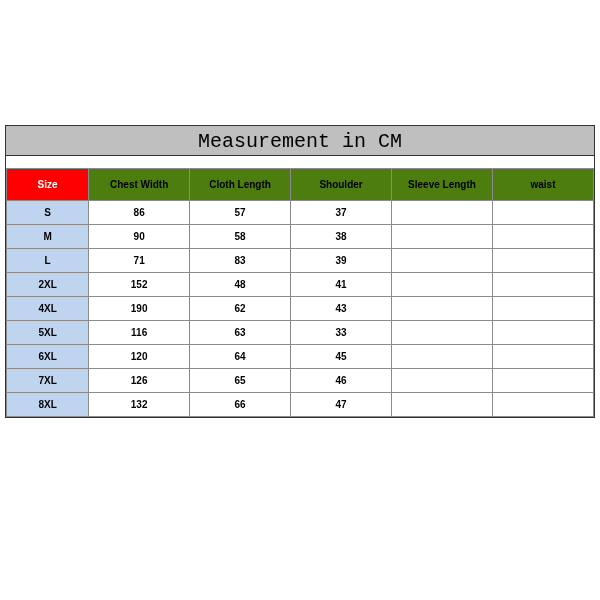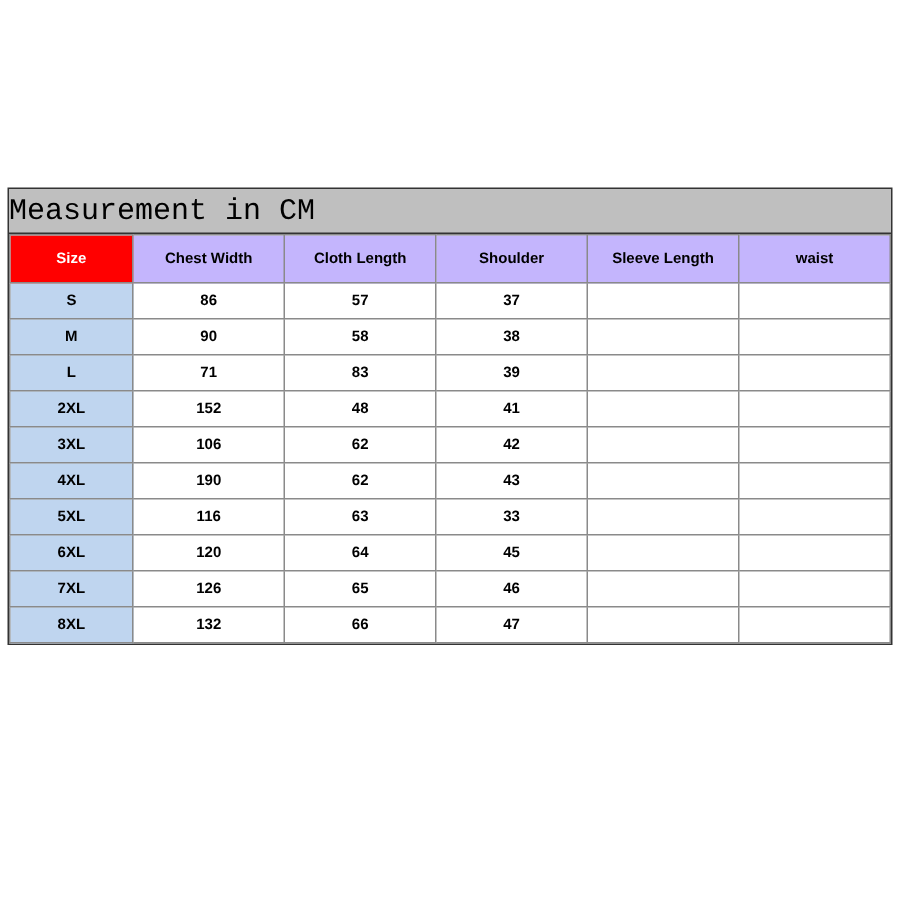--- a/index.html
+++ b/index.html
@@ -12,42 +12,44 @@
       align-items: flex-start;
       justify-content: center;
       padding-top: 125px;
     }
     .table-wrap {
       width: 590px;
       border: 1px solid #333;
     }
     .title-row {
       background: #bfbfbf;
+      text-align: center;
       font-family: "Courier New", monospace;
       font-size: 20px;
       padding: 4px 0 2px;
       border-bottom: 1px solid #333;
       color: #000;
     }
     table {
       width: 100%;
       border-collapse: collapse;
       table-layout: fixed;
+      margin-top: 12px;
     }
     th, td {
       border: 1px solid #8a8a8a;
       text-align: center;
       font-size: 10px;
       font-weight: bold;
       padding: 6px 2px;
       color: #000;
       height: 24px;
     }
     th {
-      background: #c4b5fd;
+      background: #4d7c0f;
       font-weight: bold;
       font-size: 10px;
       padding: 10px 2px;
     }
     th.size-head {
       background: #ff0000;
       color: #fff;
     }
     td.size-cell {
       background: #bfd5ef;
@@ -106,28 +108,20 @@
         </tr>
         <tr>
           <td class="size-cell">2XL</td>
           <td>152</td>
           <td>48</td>
           <td>41</td>
           <td></td>
           <td></td>
         </tr>
         <tr>
-          <td class="size-cell">3XL</td>
-          <td>106</td>
-          <td>62</td>
-          <td>42</td>
-          <td></td>
-          <td></td>
-        </tr>
-        <tr>
           <td class="size-cell">4XL</td>
           <td>190</td>
           <td>62</td>
           <td>43</td>
           <td></td>
           <td></td>
         </tr>
         <tr>
           <td class="size-cell">5XL</td>
           <td>116</td>

